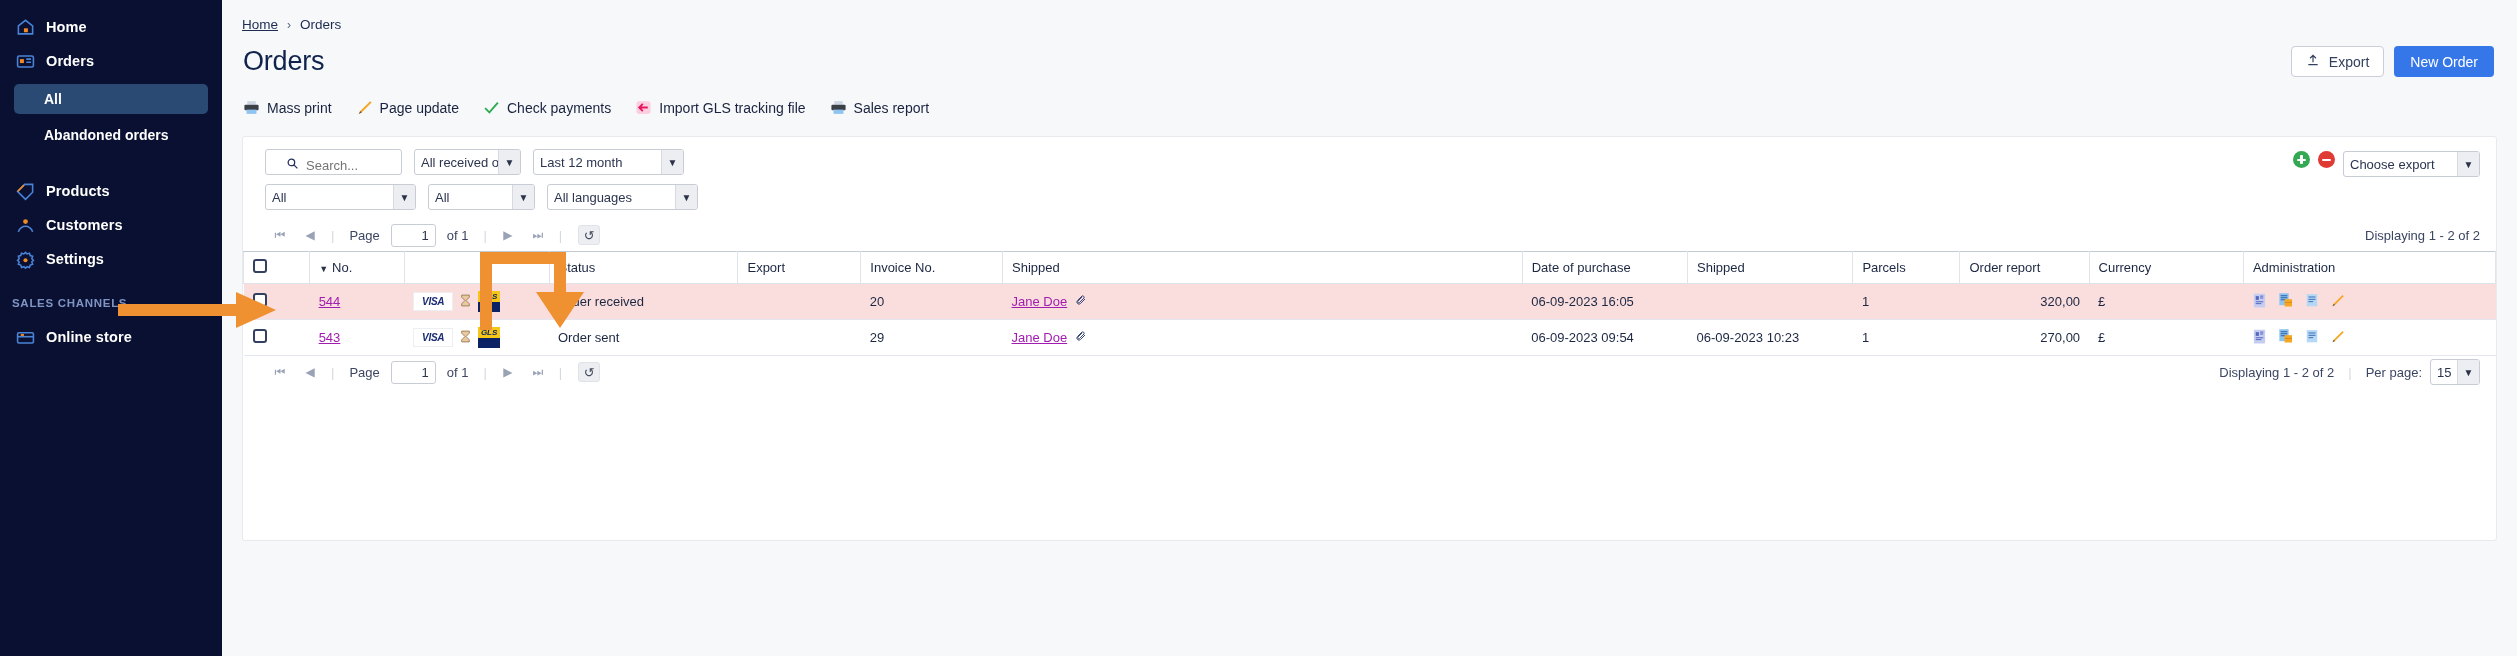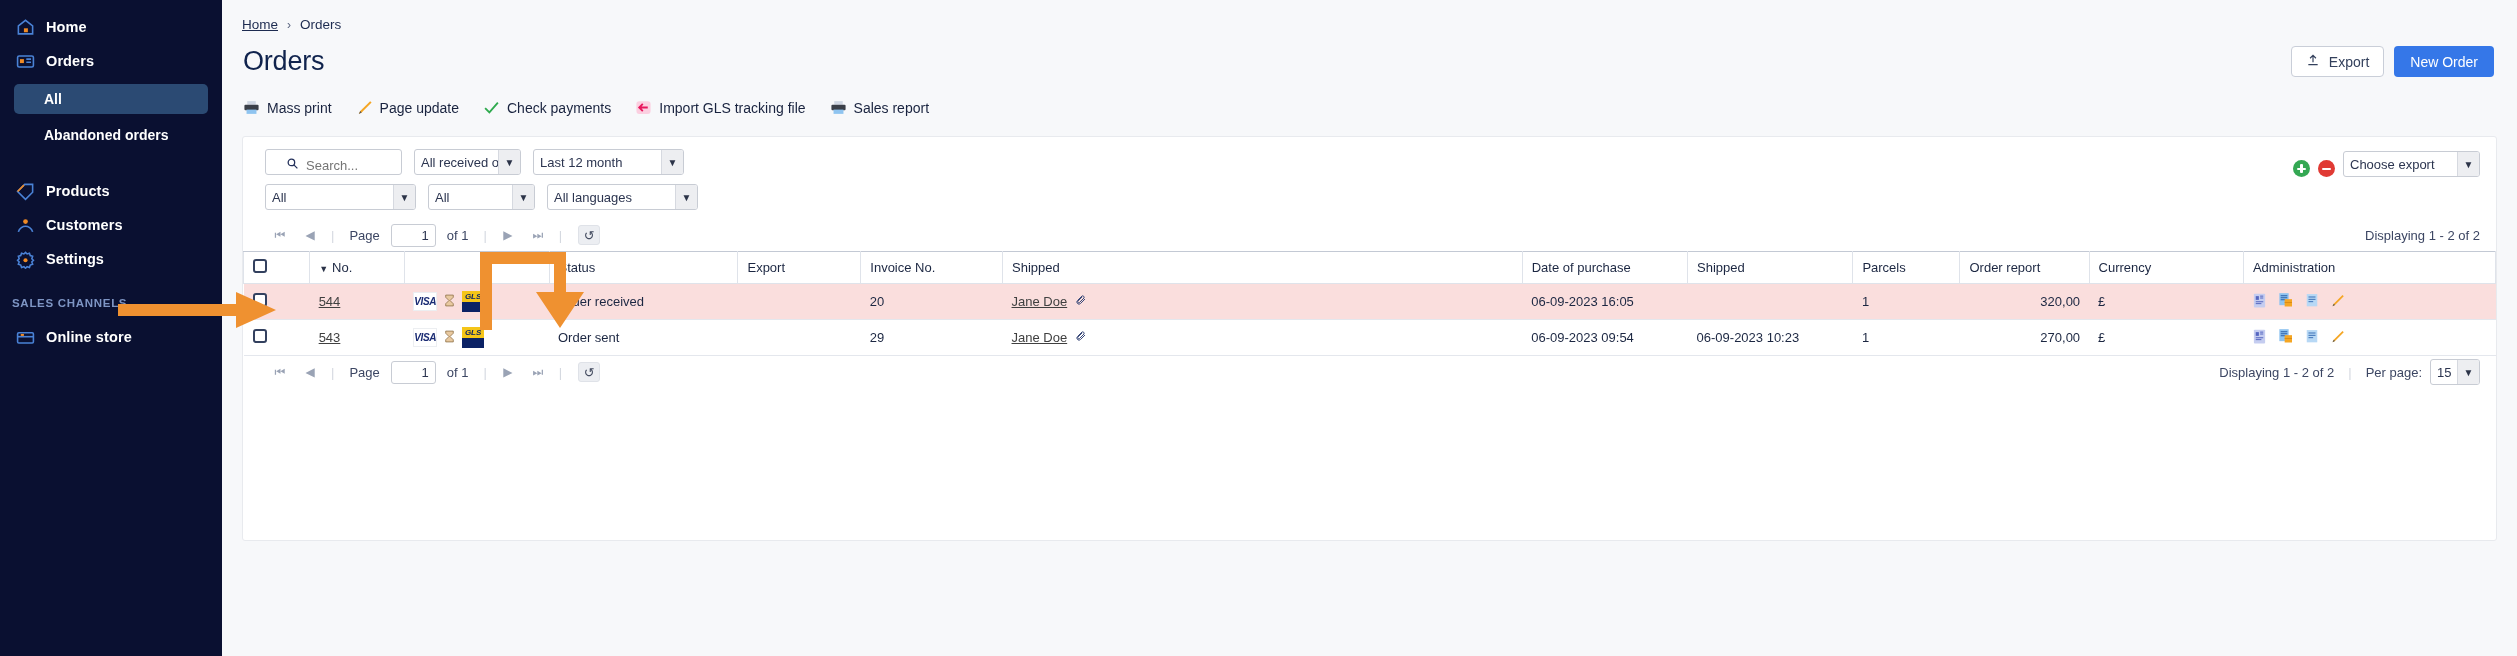--- a/index.html
+++ b/index.html
@@ -98,21 +98,21 @@
     font-size:13px; color:#2c3550; padding:0 6px; white-space:nowrap;
     overflow:hidden; flex:1;
   }
   .sel .arw {
     width:22px; height:100%; background:#edeef1; border-left:1px solid #d6d9e0;
     display:flex; align-items:center; justify-content:center; font-size:10px; color:#2b3348;
   } .sel.w2 { width:107px; } .sel.w3 { width:151px; }
 
   .export-zone {
     position:absolute; right:16px; top:14px;
-    display:flex; align-items:flex-end; gap:8px;
+    display:flex; align-items:flex-start; gap:8px;
   }
   .circ { width:17px; height:17px; border-radius:50%; position:relative; }
   .circ.g { background:#34a853; } .circ.r { background:#e03a34; }
   .circ:before {
     content:""; position:absolute; left:4px; top:7.5px; width:9px; height:2.5px;
     background:#fff; border-radius:1px;
   }
   .circ.g:after {
     content:""; position:absolute; left:7.2px; top:4px; width:2.5px; height:9px;
     background:#fff; border-radius:1px;
@@ -145,28 +145,28 @@
   table.grid th {
     font-size:13px; font-weight:400; color:#1c2742; text-align:left;
     padding:7px 9px; border:1px solid #dfe3ea; border-top:1px solid #c3c9d4;
     background:#fff; white-space:nowrap; overflow:hidden;
   }
   table.grid td {
     font-size:13px; color:#1c2742; padding:7px 9px;
     border-bottom:1px solid #e4e7ed; white-space:nowrap; overflow:hidden;
   }
   tr.hl td { background:#fadedd; }
-  .lnk { color:#404040; text-decoration:underline; }
+  .lnk { color:#a21caf; text-decoration:underline; }
   .cbx {
     width:14px; height:14px; border:2px solid #33415f; border-radius:3px;
     background:#fff; display:inline-block;
   }
   .sortarrow { font-size:9px; color:#2b3348; margin-right:4px; }
   .visa {
-    display:inline-block; width:24px; height:19px; background:#fff;
+    display:inline-block; width:40px; height:19px; background:#fff;
     border:1px solid #eceef1; vertical-align:middle; text-align:center;
     font-size:10px; font-weight:700; font-style:italic; color:#1a2b73;
     line-height:18px; letter-spacing:-.3px;
   }
   .gls {
     display:inline-block; width:22px; height:21px; vertical-align:middle;
     background:linear-gradient(#f5c518 0%,#f5c518 52%,#0b2265 52%,#0b2265 100%);
     text-align:center; font-size:8px; font-weight:700; color:#0b2265;
     line-height:12px; font-style:italic;
   }

